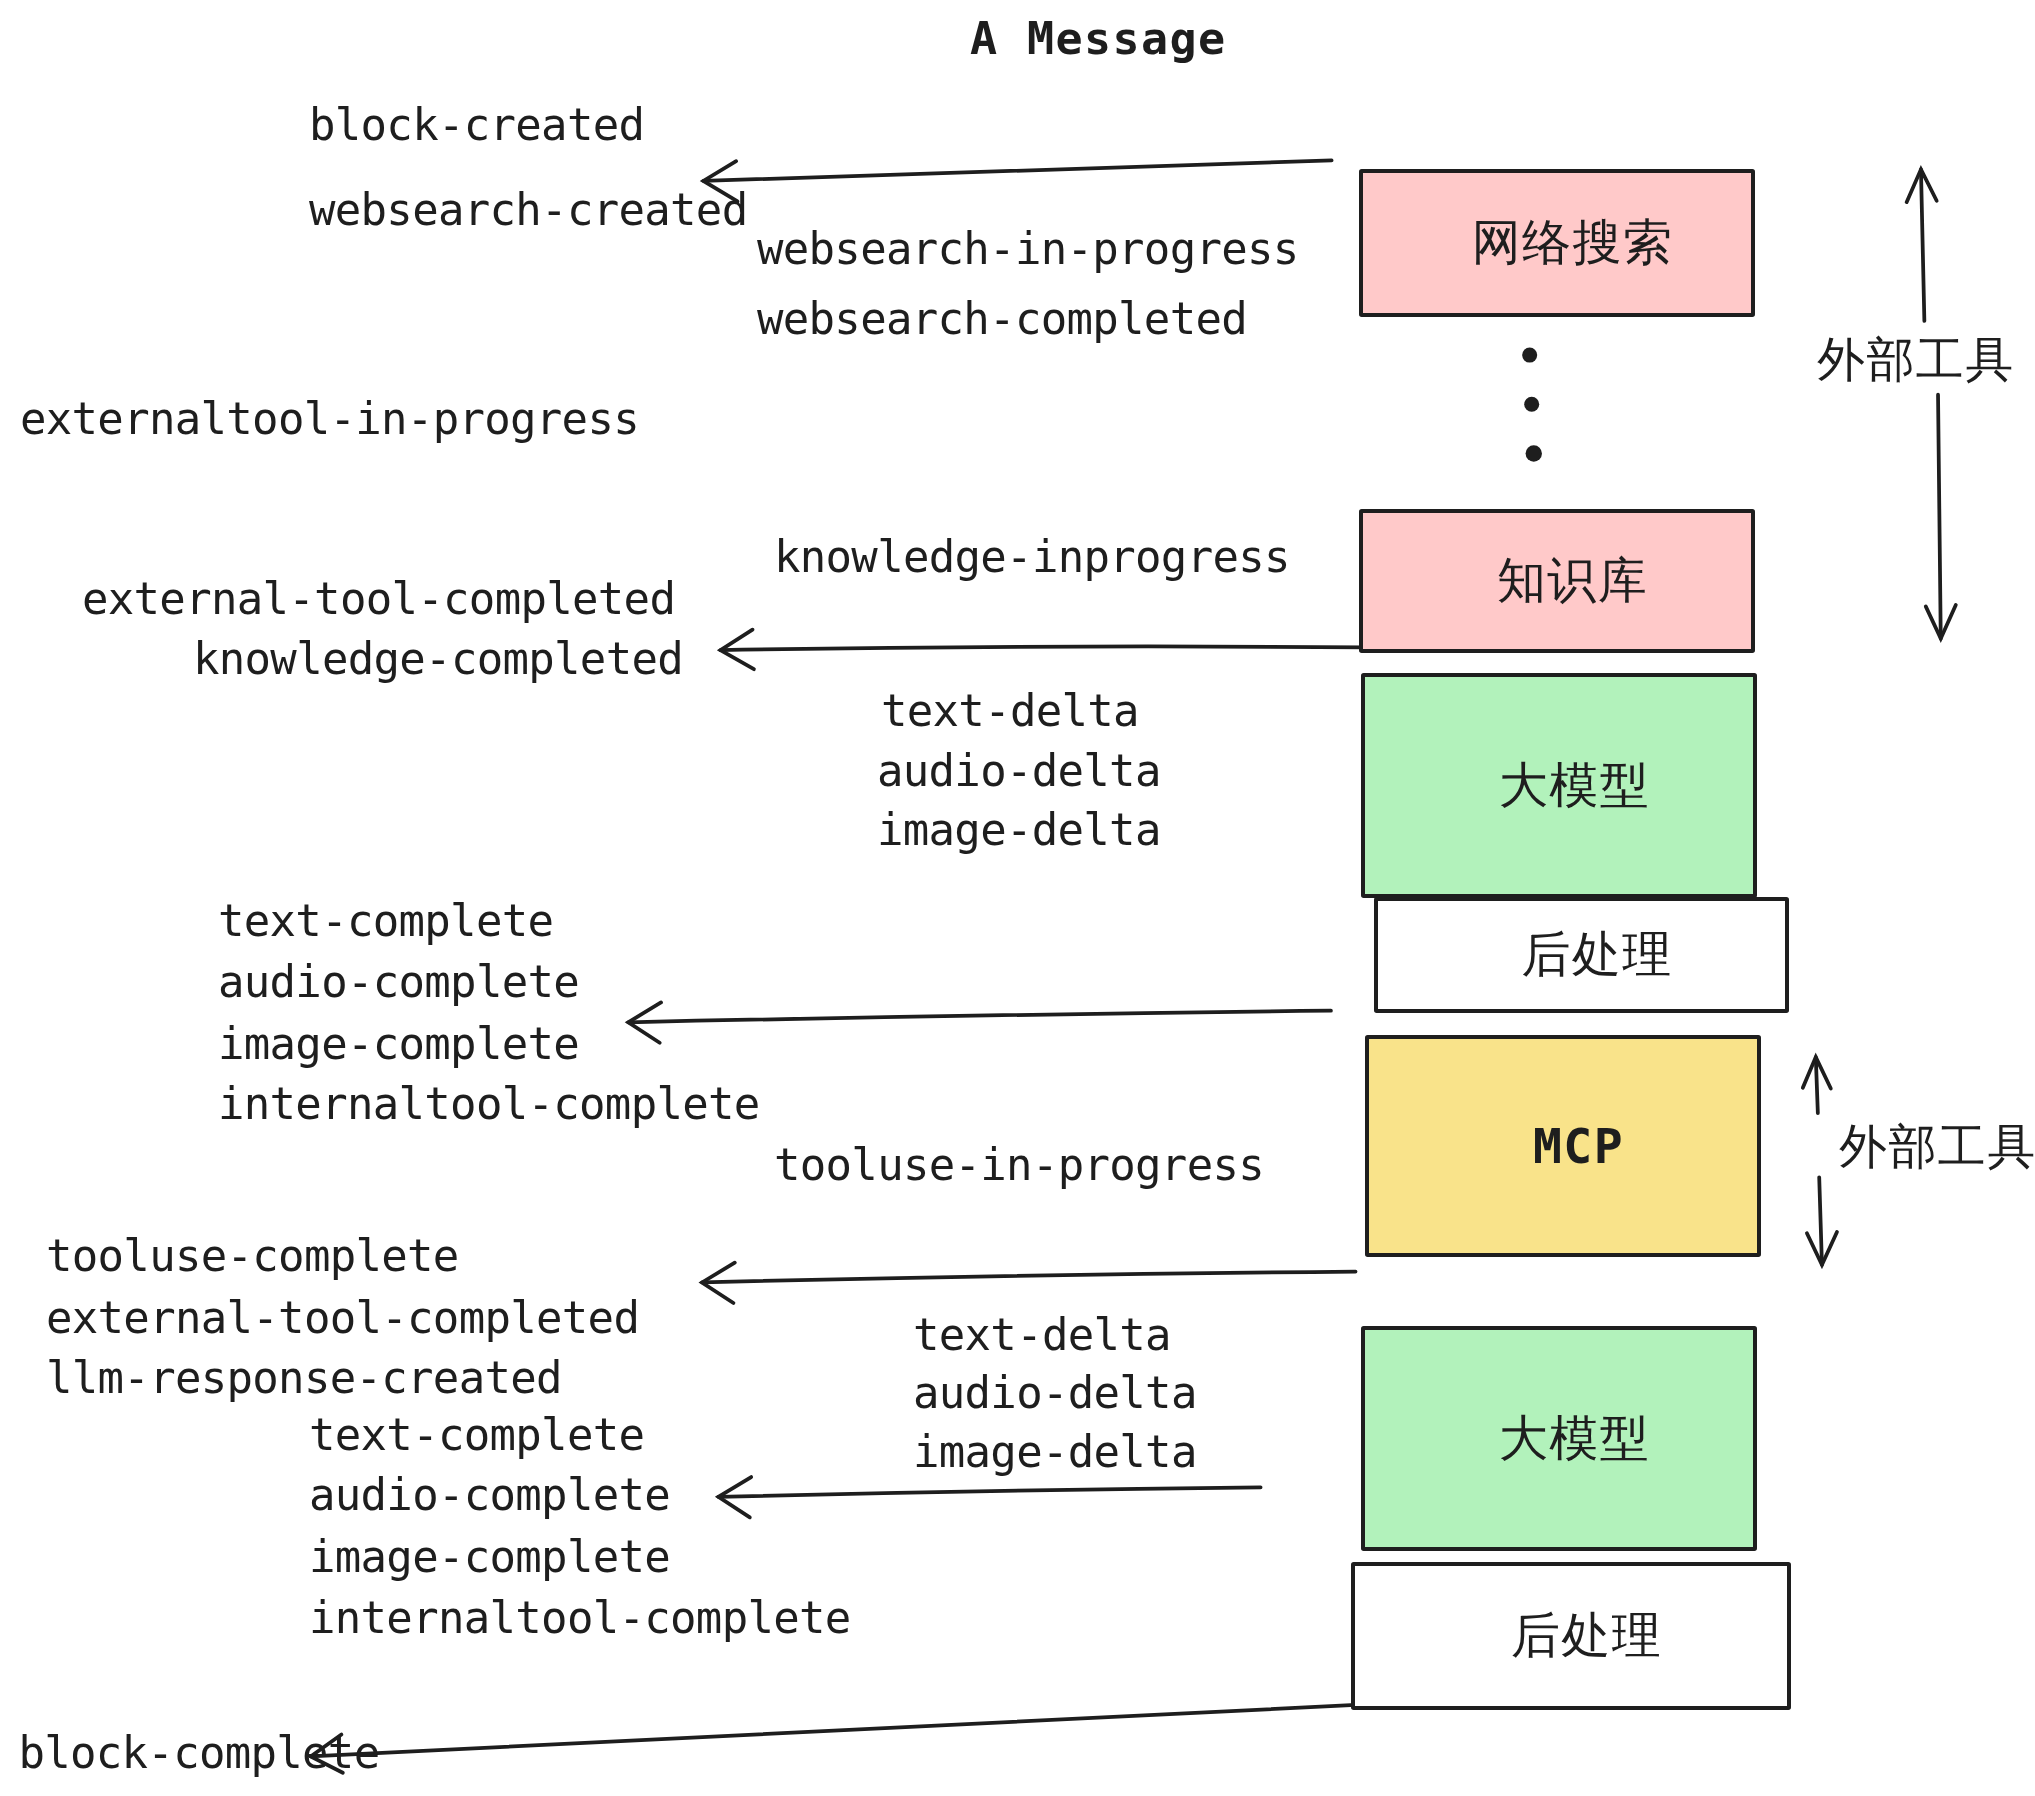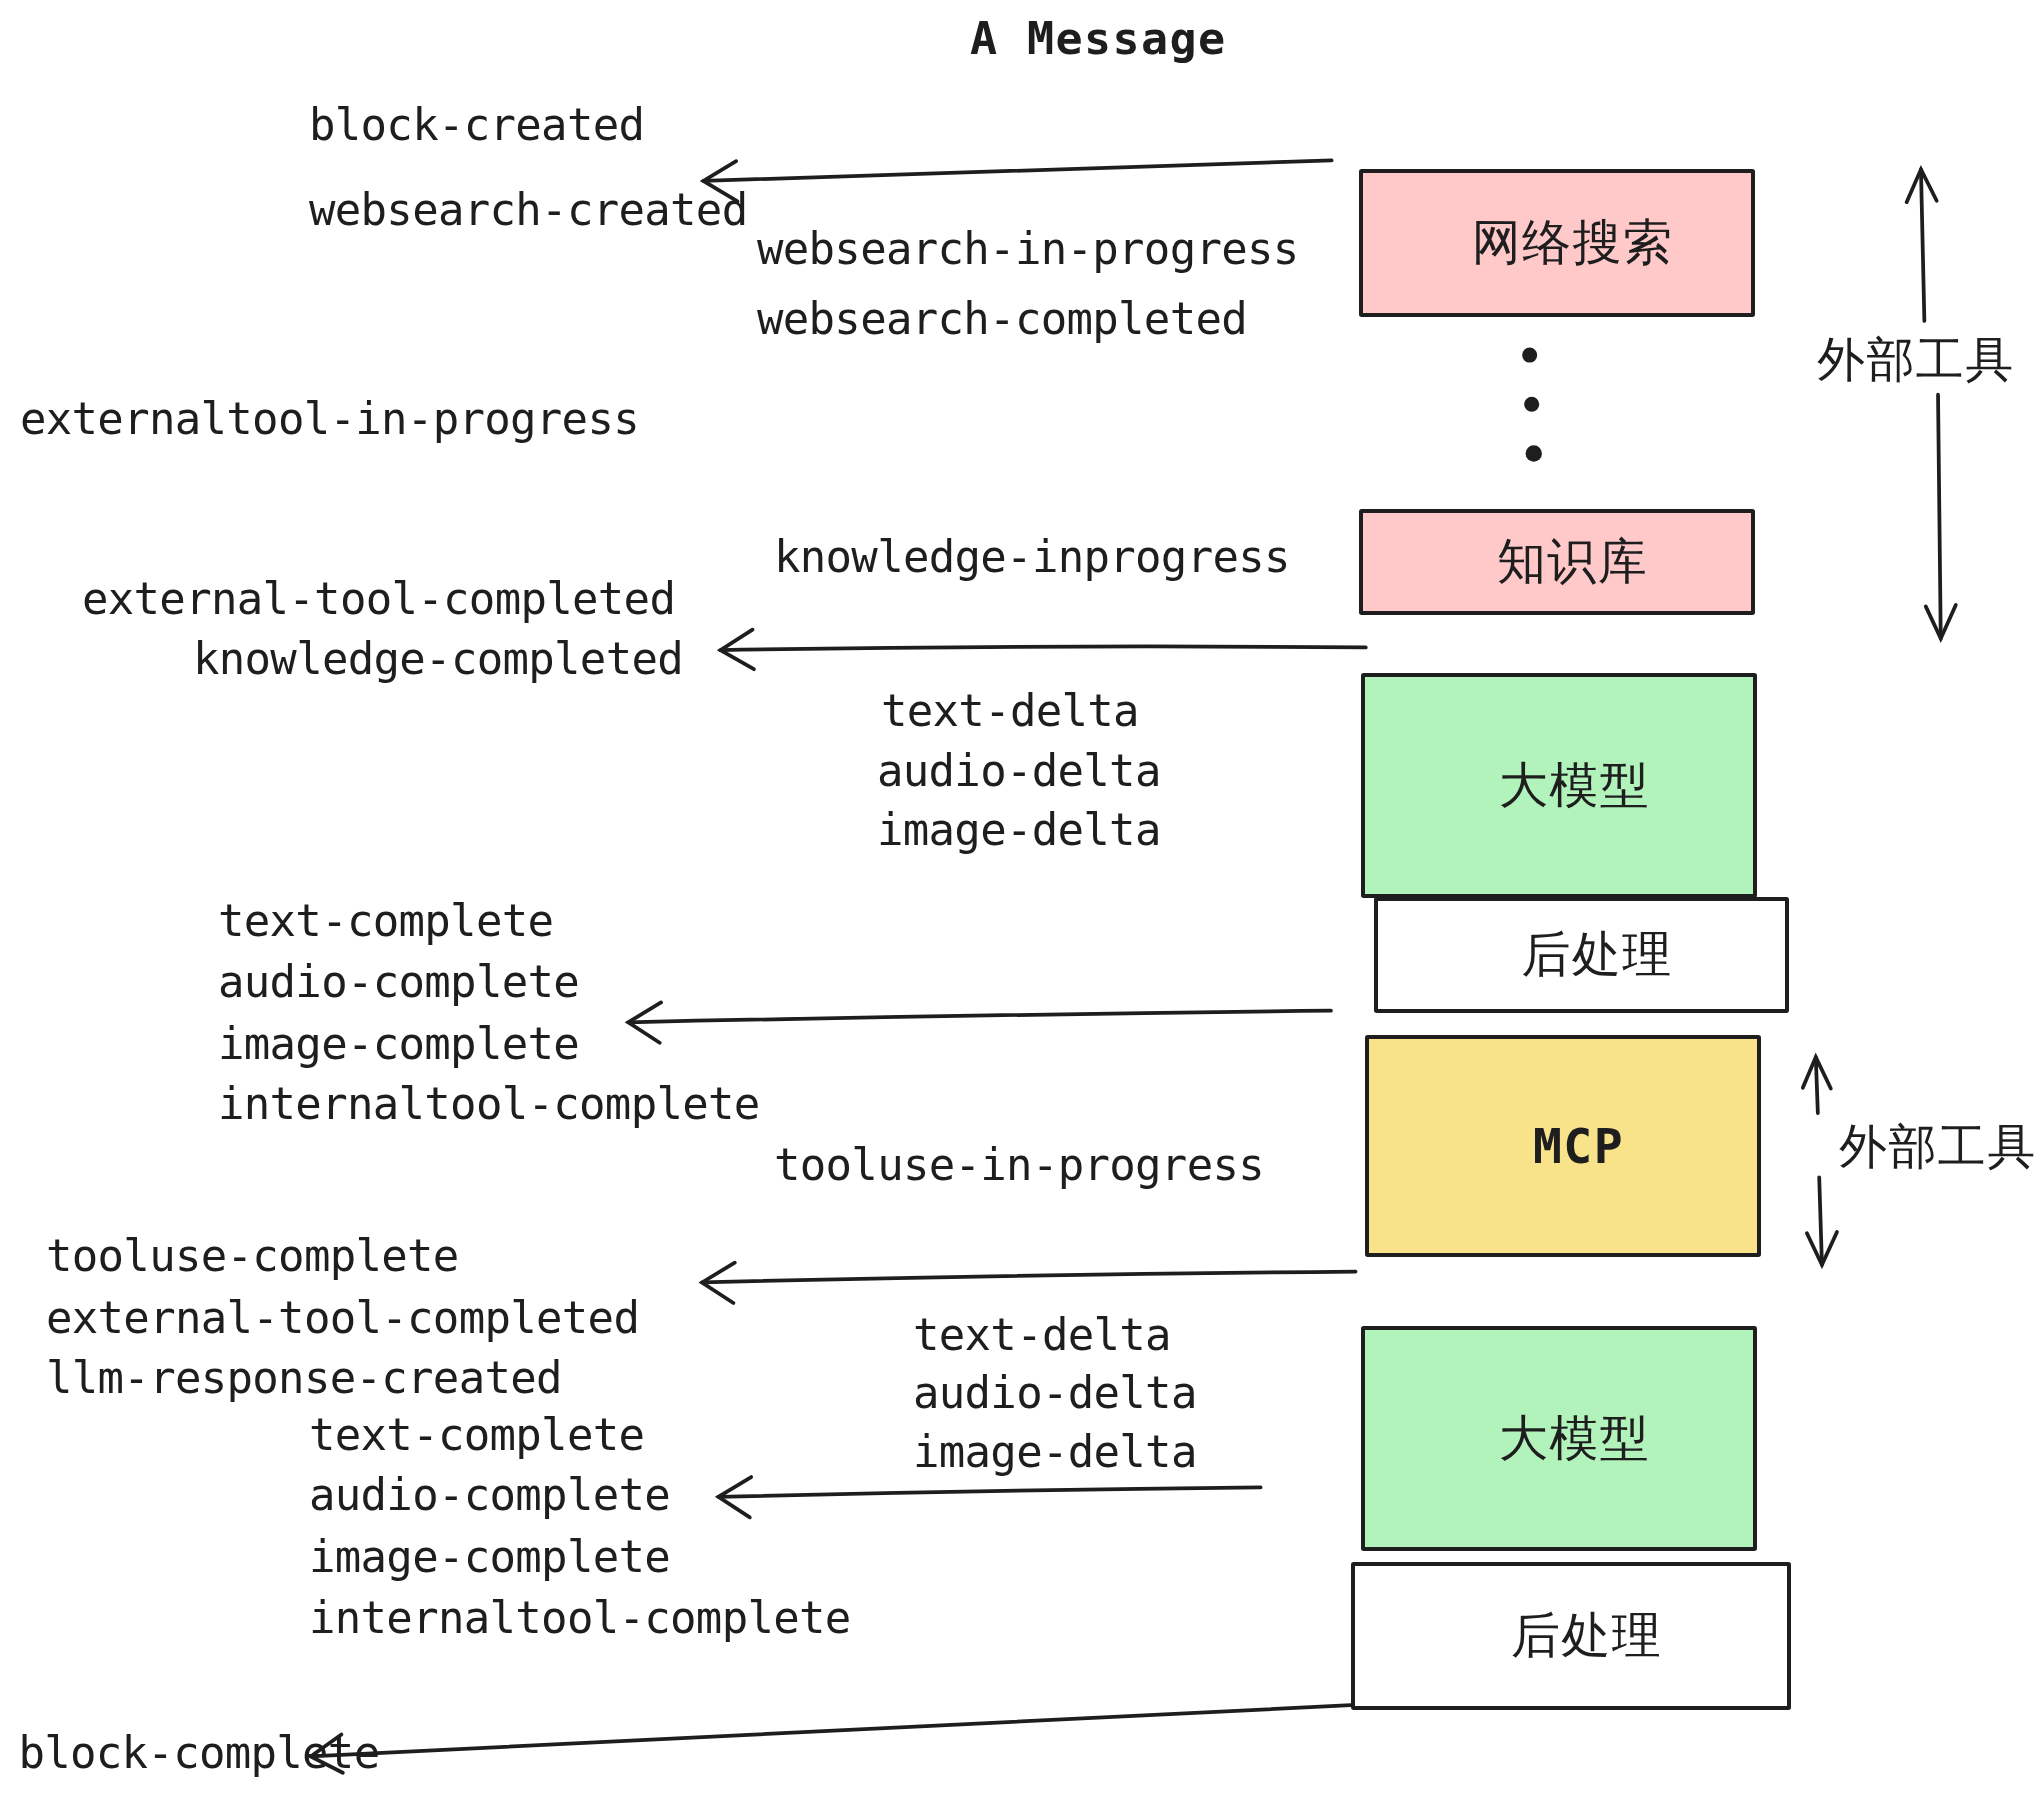--- a/index.html
+++ b/index.html
@@ -143,21 +143,21 @@
   <div class="t ev" style="left:913px;top:1428px">image-delta</div>
   <div class="t ev" style="left:309px;top:1411px">text-complete</div>
   <div class="t ev" style="left:309px;top:1471px">audio-complete</div>
   <div class="t ev" style="left:309px;top:1533px">image-complete</div>
   <div class="t ev" style="left:309px;top:1594px">internaltool-complete</div>
   <div class="t ev" style="left:18.4px;top:1729px">block-complete</div>
 
   <div class="box pink" style="left:1359px;top:169px;width:396px;height:148px">
     <span class="lbl">网络搜索</span>
   </div>
-  <div class="box pink" style="left:1359px;top:509px;width:396px;height:106px">
+  <div class="box pink" style="left:1359px;top:509px;width:396px;height:144px">
     <span class="lbl">知识库</span>
   </div>
   <div class="box green" style="left:1361px;top:639px;width:396px;height:225px">
     <span class="lbl">大模型</span>
   </div>
   <div class="box whitebox" style="left:1374px;top:897px;width:415px;height:116px">
     <span class="lbl">后处理</span>
   </div>
   <div class="box yellow" style="left:1365px;top:1035px;width:396px;height:222px">
     <span class="lbl mono">MCP</span>

